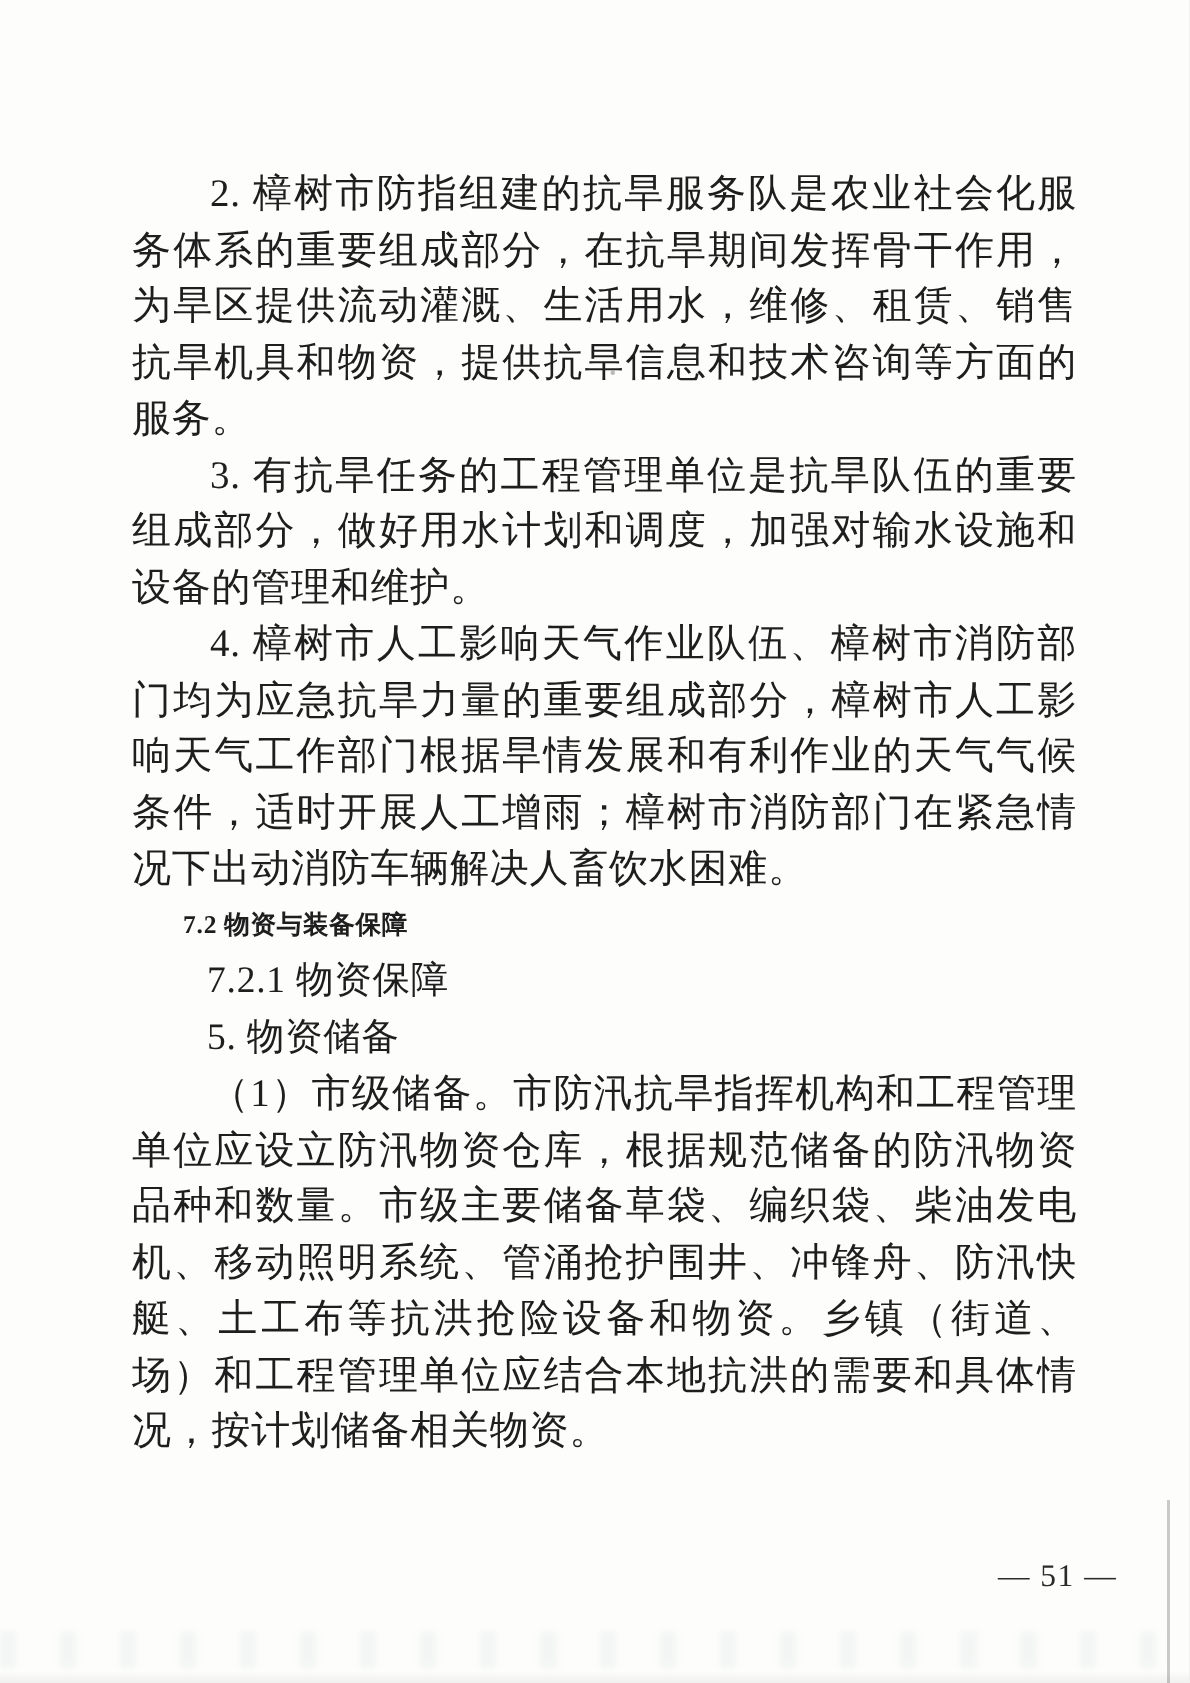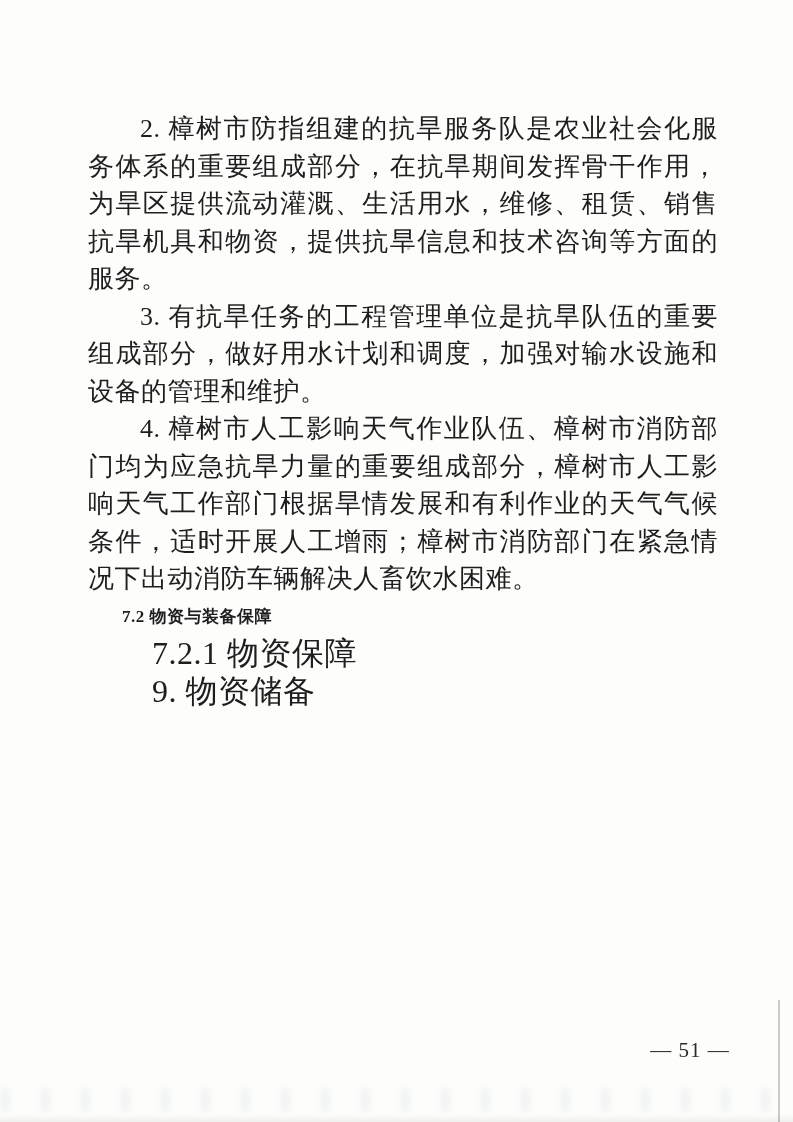--- a/index.html
+++ b/index.html
@@ -31,29 +31,29 @@
   .head-bold {
     margin: 0;
     font-size: 17px;
     line-height: 37.5px;
     font-weight: bold;
     padding-left: 2em;
     letter-spacing: 0.5px;
   }
   .head {
     margin: 0;
-    font-size: 32px;
+    font-size: 25px;
     line-height: 37.5px;
     font-weight: normal;
     padding-left: 2em;
     letter-spacing: 0.5px;
   }
   .page-number {
     position: absolute;
-    left: 630px;
+    left: 645px;
     top: 1038px;
     width: 120px;
     text-align: center;
     font-size: 21px;
     letter-spacing: 1px;
     color: #2a2a2a;
     font-family: Liberation Serif, serif;
   }
   .scan-edge-line {
     position: absolute;
@@ -95,21 +95,22 @@
 <body>
 
 <div class="page">
 
   <div class="content">
     <p class="para">2. 樟树市防指组建的抗旱服务队是农业社会化服务体系的重要组成部分，在抗旱期间发挥骨干作用，为旱区提供流动灌溉、生活用水，维修、租赁、销售抗旱机具和物资，提供抗旱信息和技术咨询等方面的服务。</p>
     <p class="para">3. 有抗旱任务的工程管理单位是抗旱队伍的重要组成部分，做好用水计划和调度，加强对输水设施和设备的管理和维护。</p>
     <p class="para">4. 樟树市人工影响天气作业队伍、樟树市消防部门均为应急抗旱力量的重要组成部分，樟树市人工影响天气工作部门根据旱情发展和有利作业的天气气候条件，适时开展人工增雨；樟树市消防部门在紧急情况下出动消防车辆解决人畜饮水困难。</p>
     <p class="head-bold">7.2 物资与装备保障</p>
     <p class="head">7.2.1 物资保障</p>
-    <p class="head">9. 物资储备</p>
+    <p class="head">5. 物资储备</p>
+    <p class="para">（1）市级储备。市防汛抗旱指挥机构和工程管理单位应设立防汛物资仓库，根据规范储备的防汛物资品种和数量。市级主要储备草袋、编织袋、柴油发电机、移动照明系统、管涌抢护围井、冲锋舟、防汛快艇、土工布等抗洪抢险设备和物资。乡镇（街道、场）和工程管理单位应结合本地抗洪的需要和具体情况，按计划储备相关物资。</p>
 
   </div>
 
   <div class="page-number">— 51 —</div>
 
   <div class="scan-edge-line"></div>
   <div class="bleed-artifacts"></div>
   <div class="bottom-shade"></div>
   <div class="speck" style="left:407px; top:247px;"></div>
 

